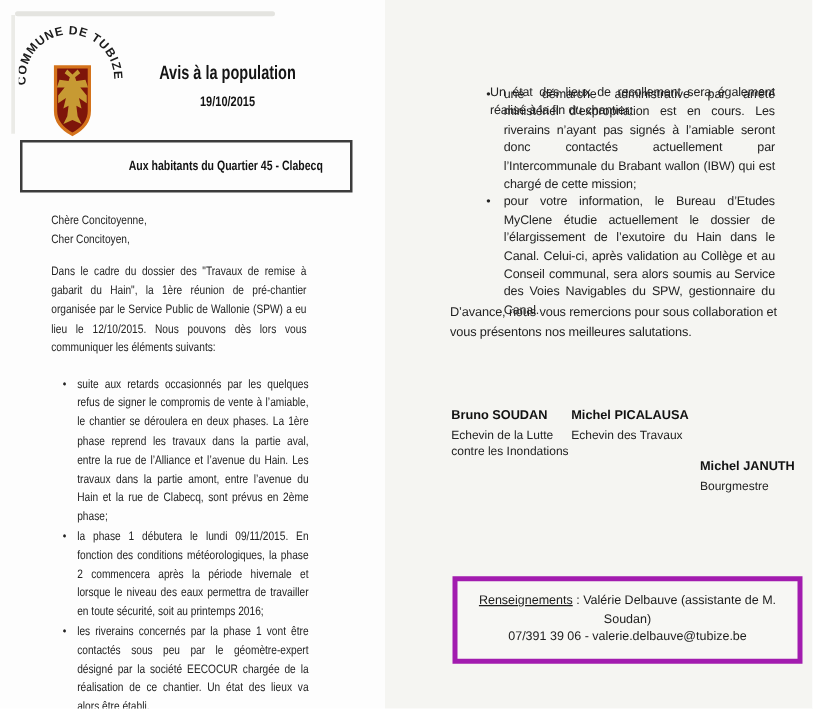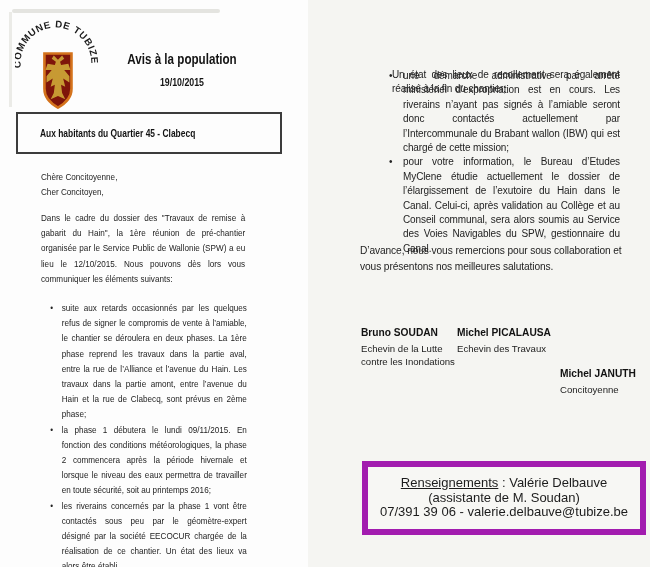--- a/index.html
+++ b/index.html
@@ -17,21 +17,21 @@
   .seal{position:absolute;left:15px;top:16px;width:88px;height:104px;}
   .seal text{font-family:"Liberation Sans",sans-serif;font-size:9.3px;font-weight:bold;letter-spacing:0.7px;fill:#1b1b1b;}
 
   
   .title{position:absolute;left:22px;top:50px;width:320px;text-align:center;
     font-size:15.5px;font-weight:bold;color:#141414;transform:scaleX(.75);transform-origin:50% 0;}
   .date{position:absolute;left:22px;top:76px;width:320px;text-align:center;
     font-size:11px;font-weight:bold;color:#141414;transform:scaleX(.8);transform-origin:50% 0;}
   .banner{position:absolute;left:16px;top:112px;width:262px;height:38px;
     border:2px solid #3c3c3c;background:#fdfdfd;
-    display:flex;align-items:center;justify-content:flex-start;}
+    display:flex;align-items:center;justify-content:flex-end;}
   .banner span{display:inline-block;font-size:10.8px;font-weight:bold;color:#121212;
     transform:scaleX(.78);transform-origin:center;white-space:nowrap;}
 
   
   .lp{transform:scaleX(.83);transform-origin:0 0;color:#232323;}
   .greet{position:absolute;left:41px;top:170px;width:240px;font-size:9.8px;line-height:14.5px;}
   .intro{position:absolute;left:41px;top:210px;width:246px;font-size:9.8px;line-height:15.2px;text-align:justify;}
   .lp-list{position:absolute;left:41px;top:300px;width:248px;font-size:9.8px;line-height:15.2px;}
   .li{display:flex;}
   .li .dot{width:14px;padding-left:11px;flex:0 0 auto;}
@@ -43,22 +43,22 @@
   .rp-list{position:absolute;left:378px;top:69px;width:242px;font-size:10px;line-height:14.4px;}
   .closing{position:absolute;left:360px;top:243px;width:268px;font-size:10.2px;line-height:15.5px;}
 
   .sig{position:absolute;top:326px;font-size:9.6px;line-height:13.5px;color:#232323;}
   .sig .sig-name{font-size:10.2px;font-weight:bold;color:#121212;margin-bottom:2px;white-space:nowrap;}
   .sig1{left:361px;width:96px;}
   .sig2{left:457px;width:102px;}
   .sig3{left:560px;width:86px;margin-top:41px;}
 
   .contact{position:absolute;left:362px;top:461px;width:262px;
-    border:6px solid #a21caf;background:#f7f7f4;
-    padding:9px 5px;text-align:center;font-size:13px;line-height:14.5px;color:#1c1c1c;}
+    border:4px solid #a21caf;background:#f7f7f4;
+    padding:9px 5px;text-align:center;font-size:10px;line-height:14.5px;color:#1c1c1c;}
   .contact .u{text-decoration:underline;}
 </style>
 </head>
 <body>
 
 <div class="canvas">
 
   <div class="right-tint"></div>
   <div class="artifact-h"></div>
   <div class="artifact-v"></div>
@@ -122,21 +122,21 @@
   <div class="sig sig1">
     <div class="sig-name">Bruno SOUDAN</div>
     <div class="sig-title">Echevin de la Lutte contre les Inondations</div>
   </div>
   <div class="sig sig2">
     <div class="sig-name">Michel PICALAUSA</div>
     <div class="sig-title">Echevin des Travaux</div>
   </div>
   <div class="sig sig3">
     <div class="sig-name">Michel JANUTH</div>
-    <div class="sig-title">Concitoyenne</div>
+    <div class="sig-title">Bourgmestre</div>
   </div>
 
   <div class="contact">
     <div>
       <span class="u">Renseignements</span><span> : Valérie Delbauve (assistante de M. Soudan)</span>
     </div>
     <div>07/391 39 06 - valerie.delbauve@tubize.be</div>
   </div>
 
 </div>

